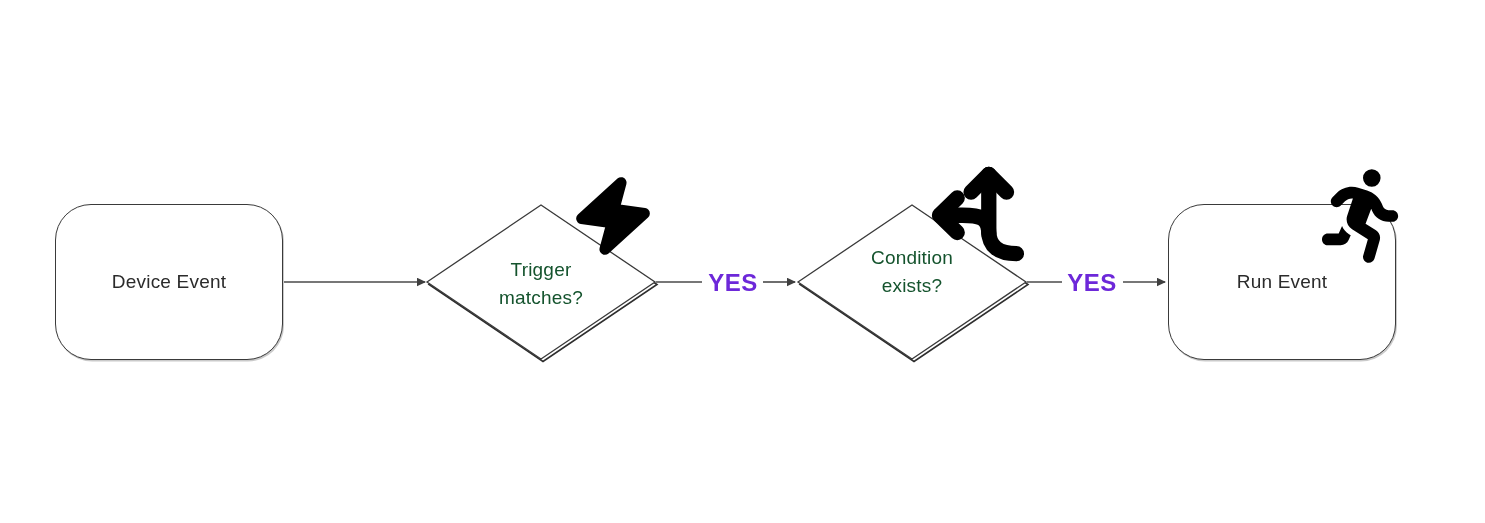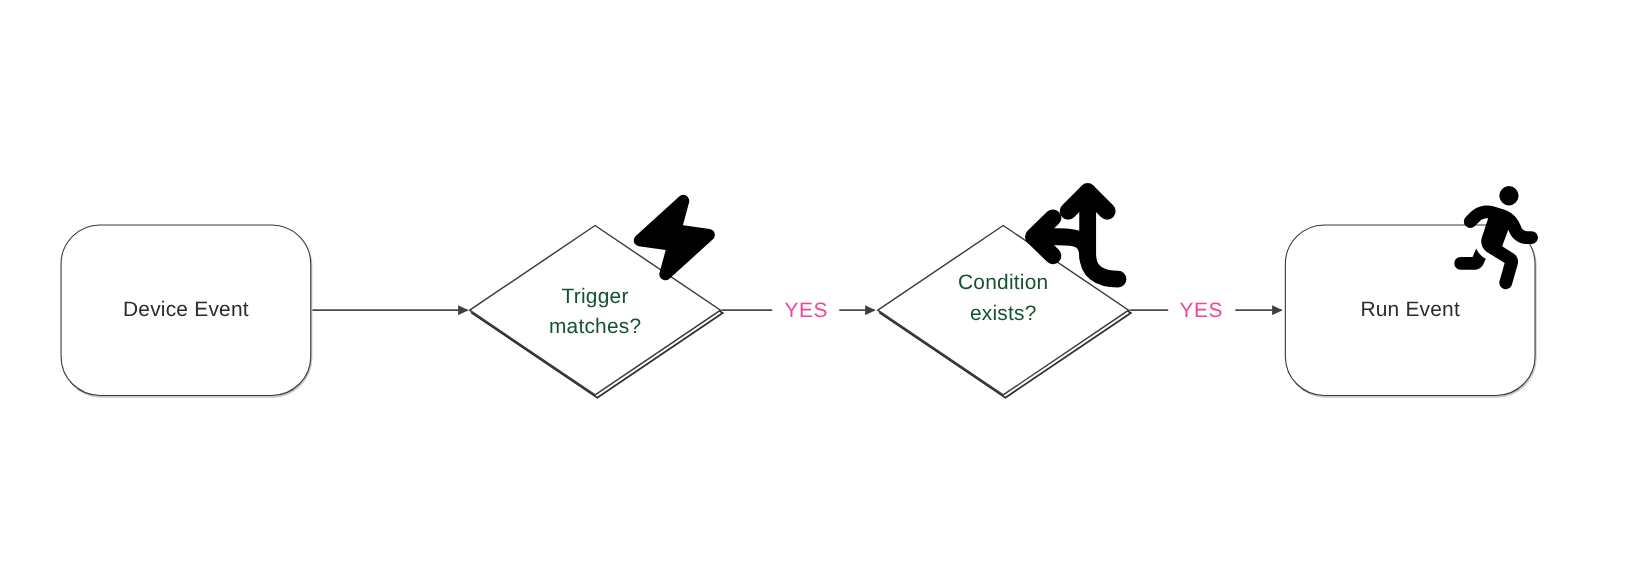--- a/index.html
+++ b/index.html
@@ -47,24 +47,25 @@
     line-height: 28px;
     color: #14532d;
     letter-spacing: 0.2px;
     white-space: nowrap;
   }
   .diamond-label.d1 { left: 541px; top: 284px; }
   .diamond-label.d2 { left: 912px; top: 272px; }
   .edge-label {
     position: absolute;
     transform: translate(-50%, -50%);
-    font-size: 19px;
-    color: #ec4899;
+    font-size: 24px;
+    color: #6d28d9;
     letter-spacing: 0.5px;
     white-space: nowrap;
+    font-weight: bold;
   }
   .edge-label.y1 { left: 733px; top: 283px; }
   .edge-label.y2 { left: 1092px; top: 283px; }
   .icon {
     position: absolute;
   }
   .icon.lightning { left: 572px; top: 166px; width: 82px; height: 100px; }
   .icon.directions { left: 918px; top: 162px; width: 112px; height: 106px; }
   .icon.runner { left: 1322px; top: 164px; width: 82px; height: 104px; }
 </style>

